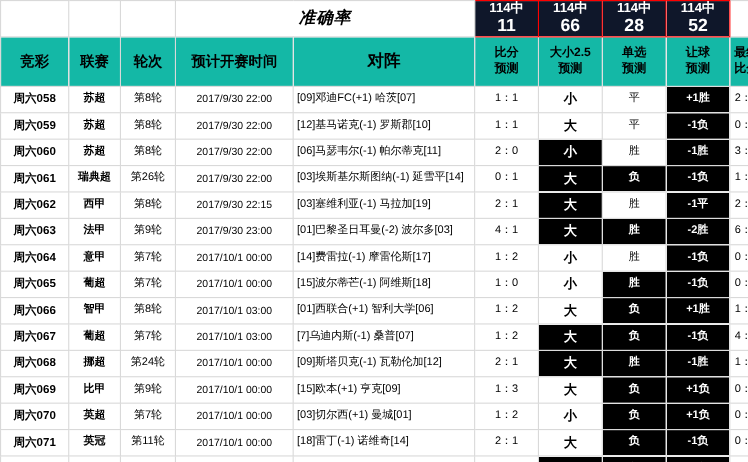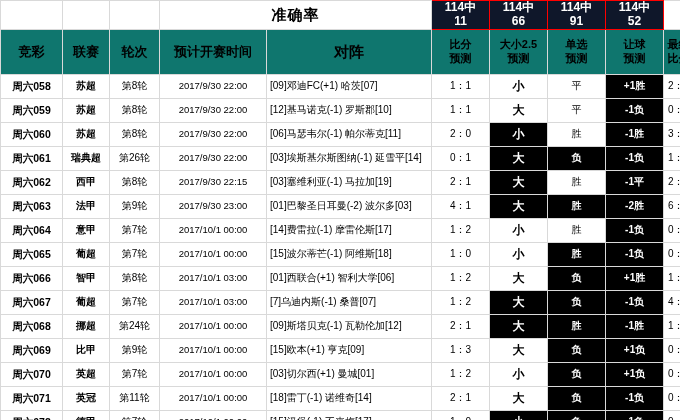--- a/index.html
+++ b/index.html
@@ -31,31 +31,31 @@
   col.c4{width:165px;}
   col.c5{width:58px;}
   col.c6{width:58px;}
   col.c7{width:58px;}
   col.c8{width:58px;}
   col.c9{width:30px;}
 
   
   .band-blank{border:1px solid #d9d9d9;height:26px;}
   .title-cell{
-    font-size:15px;font-weight:bold;letter-spacing:1px;
+    font-size:15px;font-weight:bold;letter-spacing:1px;font-style:italic;
   }
   .hit-cell{
     background:#0f172a;color:#ffffff;font-weight:bold;
     font-size:12px;line-height:1.15;border:1px solid #ff0000;
   }
-  .hit-cell .num{font-size:12px;font-weight:bold;}
+  .hit-cell .num{font-size:16px;font-weight:bold;}
 
   
   .hdr{
-    font-weight:bold;font-size:13px;height:44px;background:#0f766e;
+    font-weight:bold;font-size:13px;height:44px;background:#14b8a6;
   }
   .hdr.small{font-size:11px;font-weight:bold;line-height:1.25;}
   .hdr.duizhen{font-size:15px;}
 
   tr.datarow td{height:23px;}
   .league{font-weight:bold;}
   .round{}
   .time{font-size:9.5px;}
   .match{text-align:left;padding-left:3px;font-size:10px;}
   .pred{font-size:10px;}
@@ -90,21 +90,21 @@
         <td class="hit-cell">
           <div>114中</div>
           <div class="num">11</div>
         </td>
         <td class="hit-cell">
           <div>114中</div>
           <div class="num">66</div>
         </td>
         <td class="hit-cell">
           <div>114中</div>
-          <div class="num">91</div>
+          <div class="num">28</div>
         </td>
         <td class="hit-cell">
           <div>114中</div>
           <div class="num">52</div>
         </td>
         <td class="band-blank"></td>
       </tr>
 
       <tr>
         <td class="hdr">竞彩</td>

